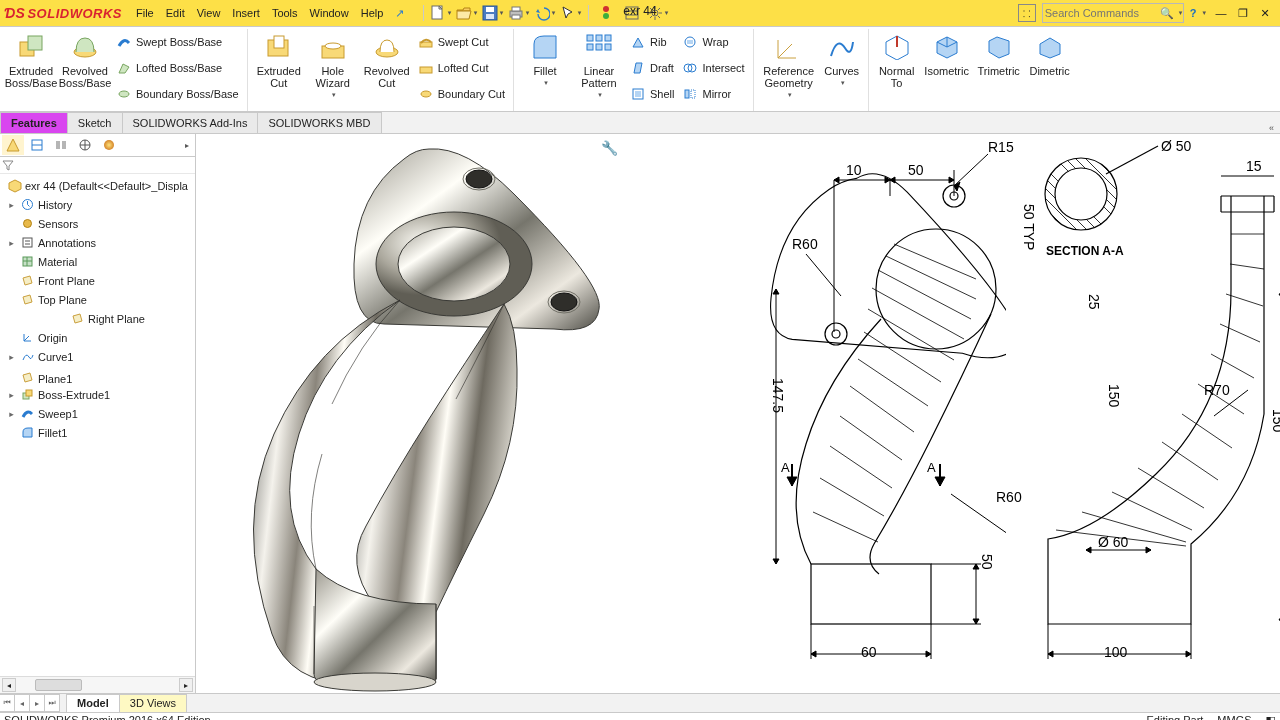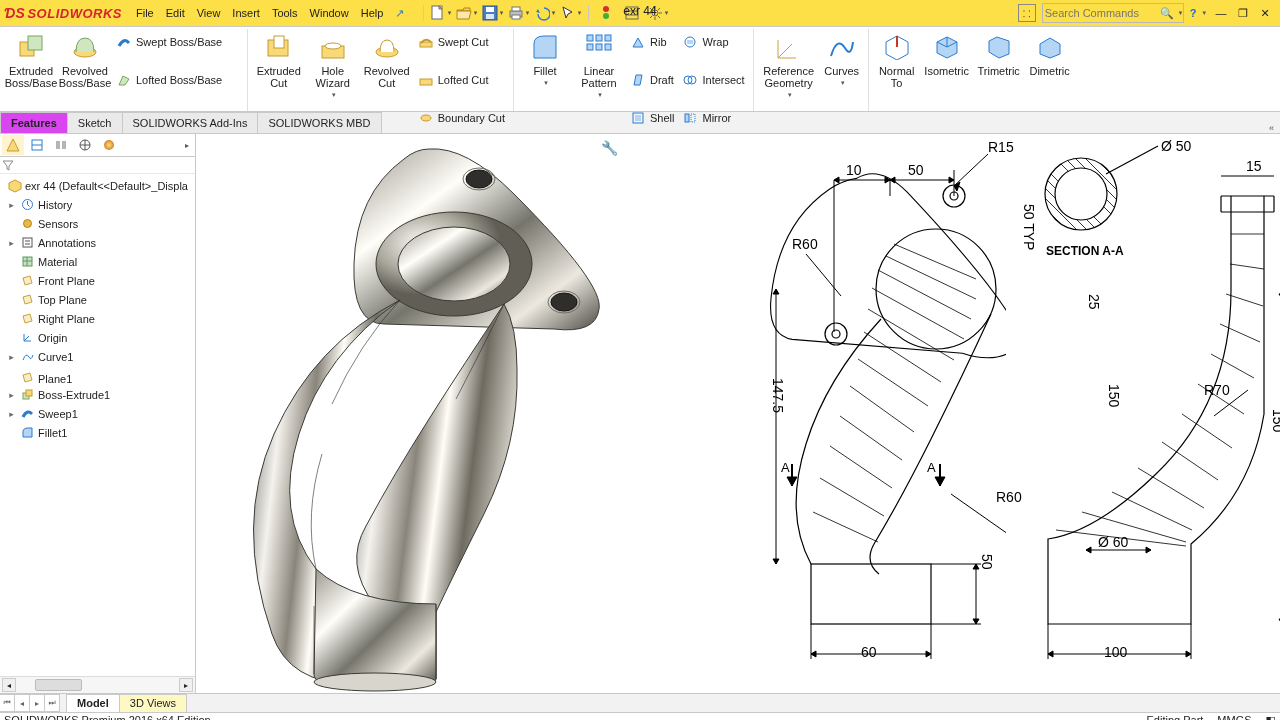--- a/index.html
+++ b/index.html
@@ -19,21 +19,21 @@
 .search-cmd .mag{width:20px;text-align:center;color:#555}
 .win-btns{display:flex;align-items:center;margin-left:4px}
 .win-btn{width:18px;height:16px;display:flex;align-items:center;justify-content:center;font-size:11px;margin:0 1px;border:1px solid transparent}
 .help-btn{color:#1b6fbf;font-weight:bold;margin-right:4px}
 
 .ribbon{height:82px;border-bottom:1px solid #c9c9c9;background:#fff;display:flex;align-items:stretch;padding-top:2px}
 .ribbon-group{display:flex;align-items:flex-start;padding:0 4px;border-right:1px solid #e0e0e0}
 .ribbon-group:last-child{border-right:none}
 .big-btn{display:flex;flex-direction:column;align-items:center;width:54px;padding:2px 0;text-align:center;line-height:12px;cursor:default}
 .big-icon{width:32px;height:32px;margin-bottom:2px;display:flex;align-items:center;justify-content:center;border-radius:4px}
-.sm-col{display:flex;flex-direction:column;justify-content:flex-start;gap:16px;padding-top:2px}
+.sm-col{display:flex;flex-direction:column;justify-content:flex-start;gap:4px;padding-top:2px}
 .small-btn{display:flex;align-items:center;height:22px;padding:0 4px;font-size:11px;cursor:default;white-space:nowrap}
 .small-icon{width:16px;height:16px;margin-right:4px;display:inline-flex;align-items:center;justify-content:center;border-radius:2px}
 .dd-tri{font-size:7px;color:#555;margin-left:2px}
 
 .tab-strip{height:21px;background:#f2f2f2;display:flex;align-items:flex-end;border-bottom:1px solid #c9c9c9}
 .tab{height:20px;line-height:20px;padding:0 10px;border:1px solid #c9c9c9;border-bottom:none;background:#eaeaea;margin-right:-1px;cursor:default}
 .tab.active{background:#d946ef;font-weight:normal}
 .collapse-arrow{margin-left:auto;margin-right:6px;font-size:9px;color:#555}
 
 .work{display:flex;height:calc(720px - 26px - 82px - 21px - 18px - 14px)}
@@ -552,21 +552,21 @@
           </div>
           <div class="tree-node" style="padding-left: 4px;">
             <span class="tw"></span>
             <span class="node-icon">
               <svg width="13" height="13">
                 <path d="M2 4 L9 2 L11 9 L4 11 z" fill="#f6eec6" stroke="#caa03e"></path>
               </svg>
             </span>
             <span>Top Plane</span>
           </div>
-          <div class="tree-node" style="padding-left: 4px;">
+          <div class="tree-node" style="padding-left: 4px; justify-content: center;">
             <span class="tw"></span>
             <span class="node-icon">
               <svg width="13" height="13">
                 <path d="M2 4 L9 2 L11 9 L4 11 z" fill="#f6eec6" stroke="#caa03e"></path>
               </svg>
             </span>
             <span>Right Plane</span>
           </div>
           <div class="tree-node" style="padding-left: 4px;">
             <span class="tw"></span>

